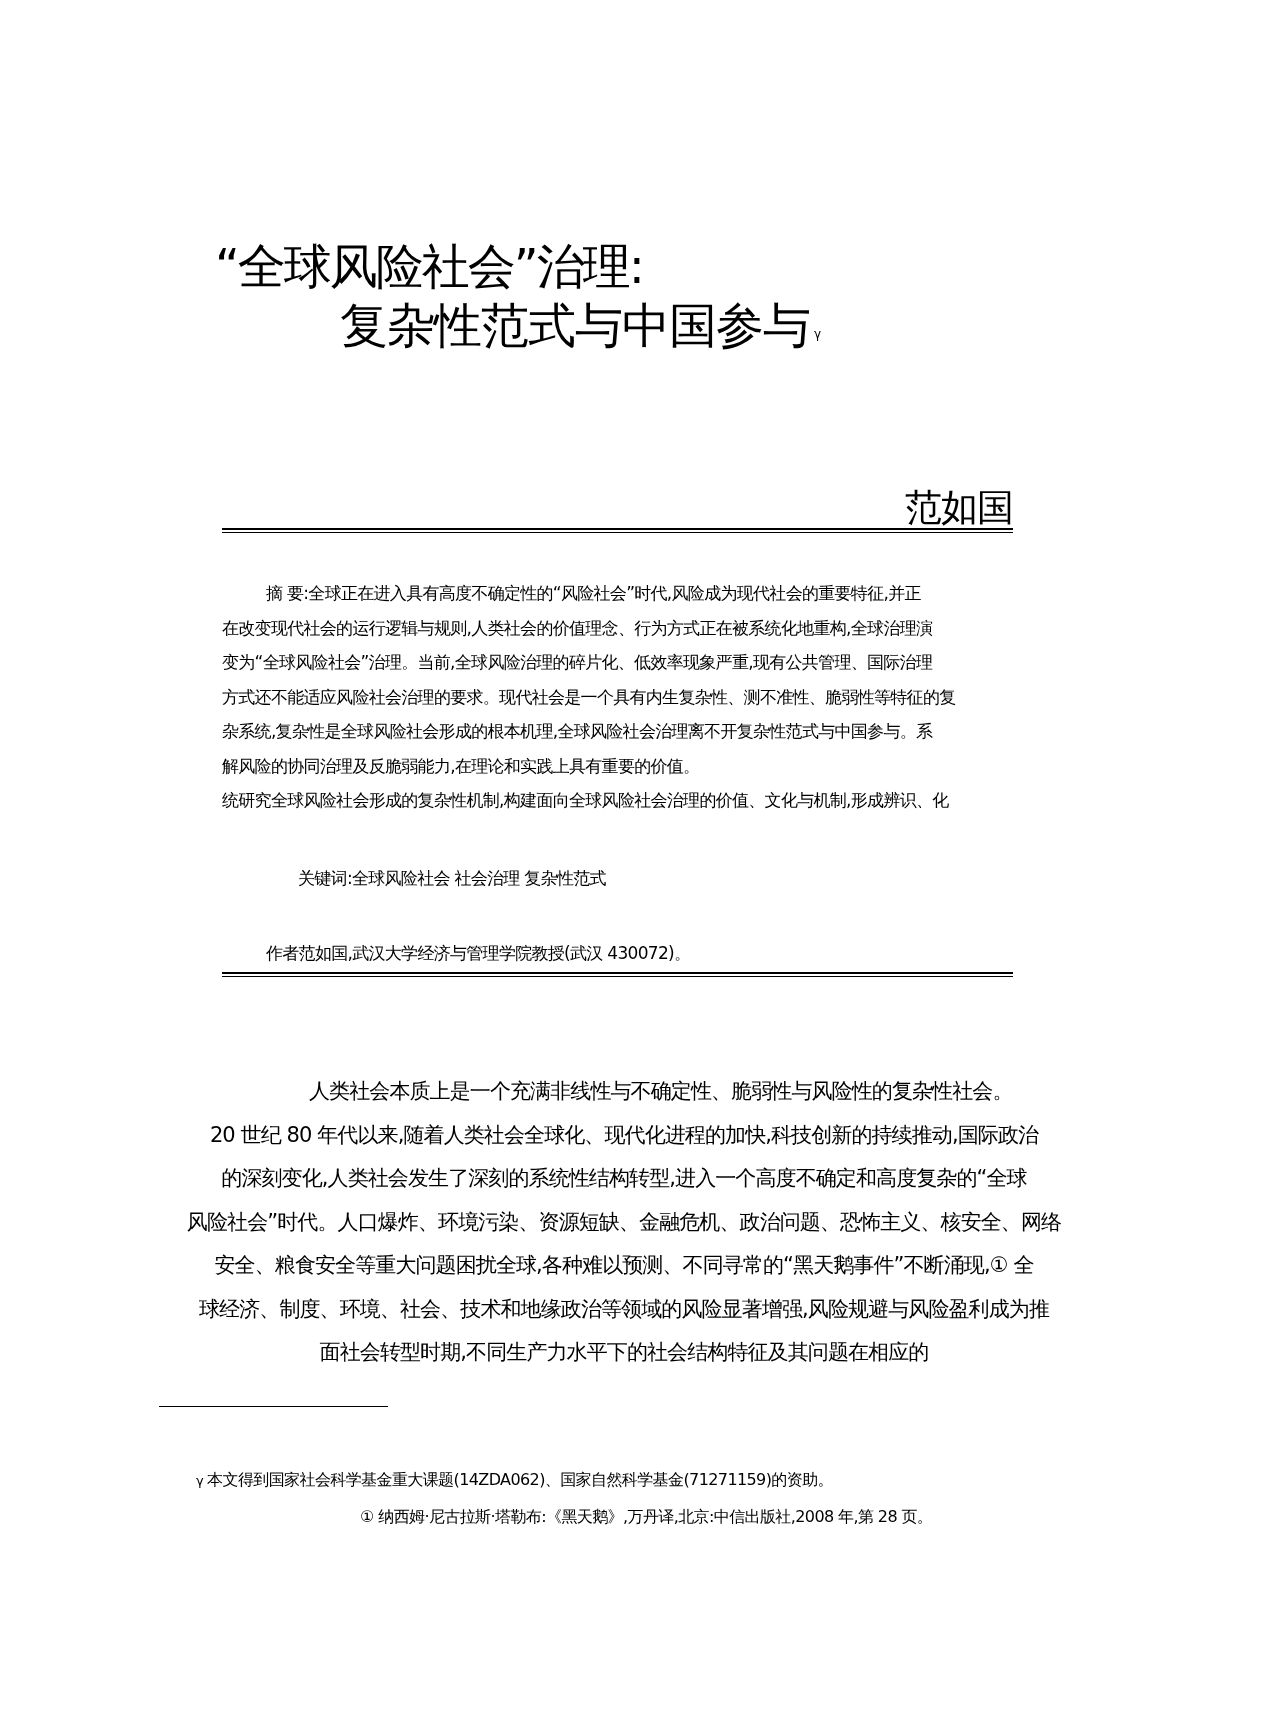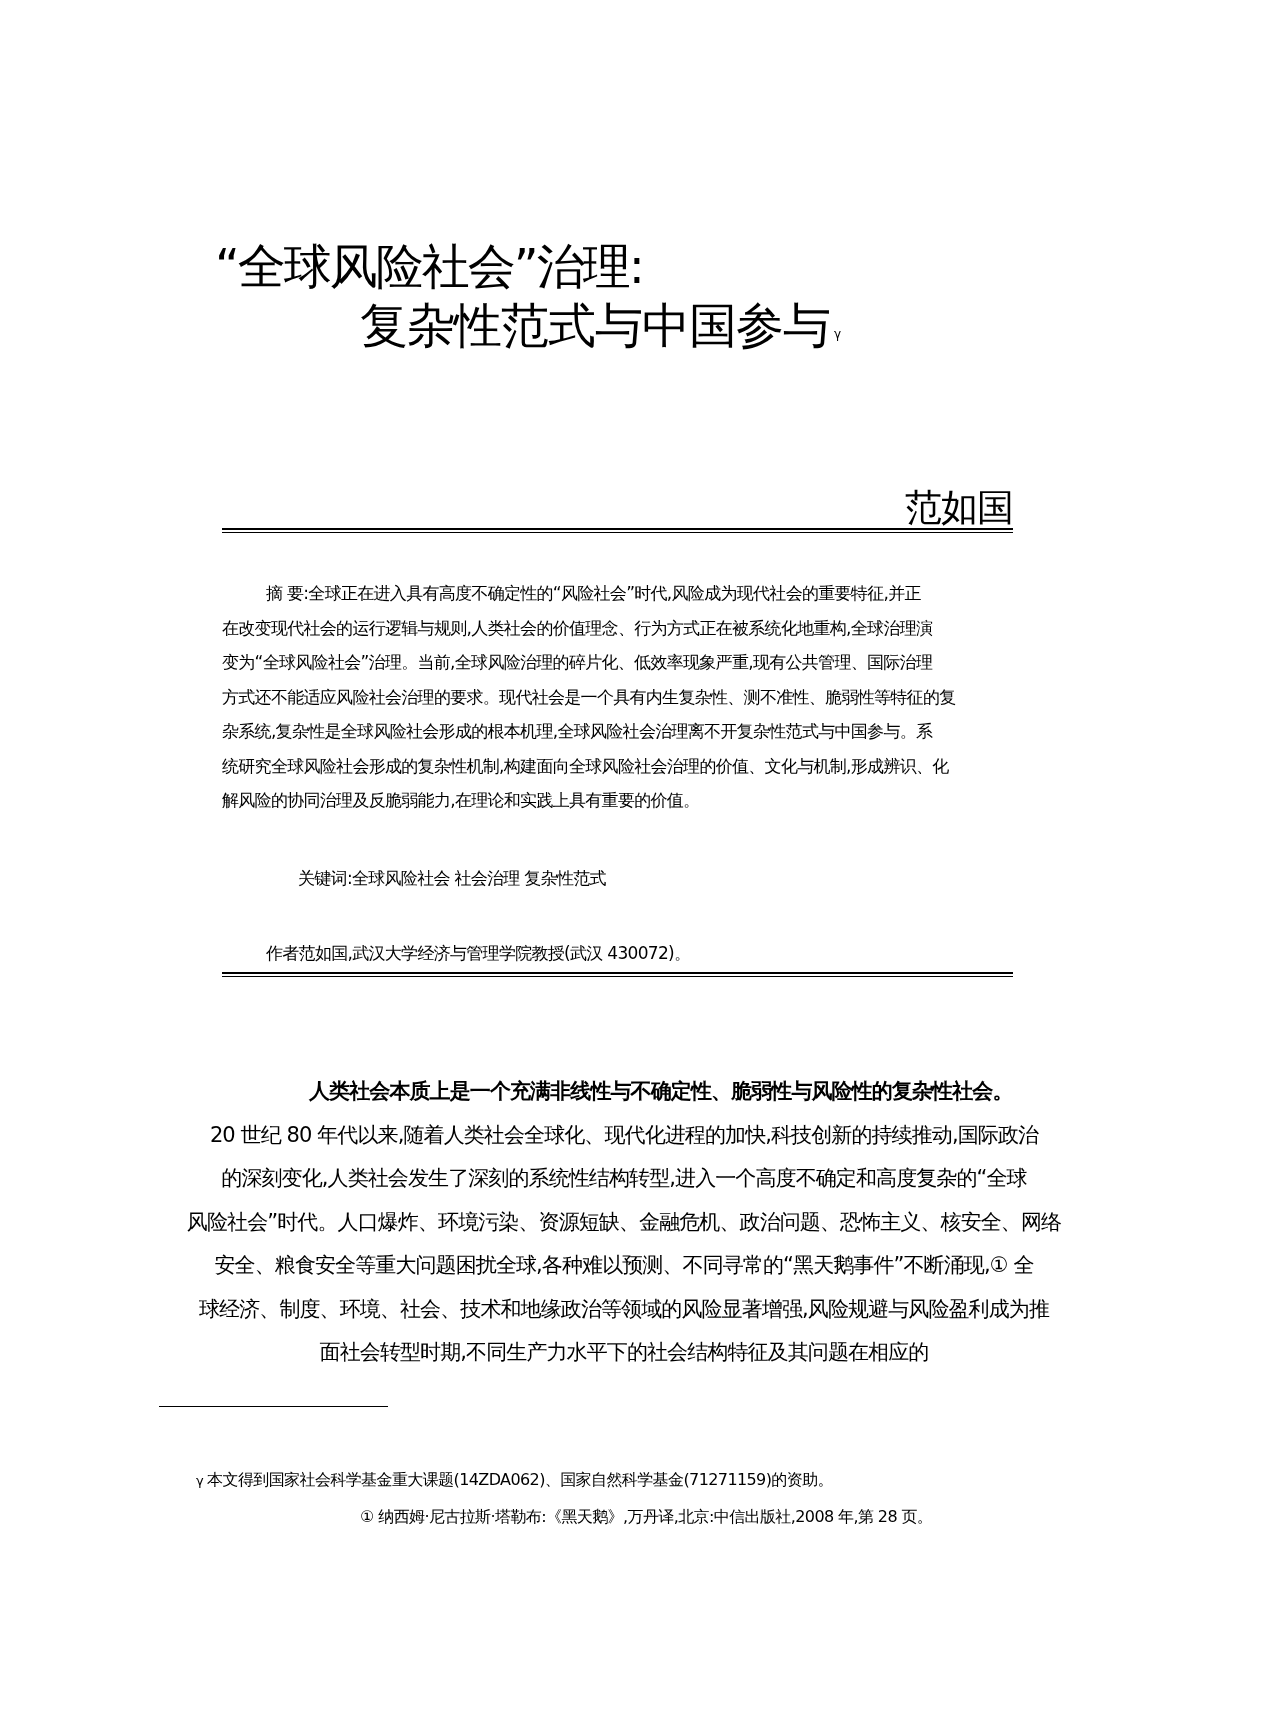--- a/index.html
+++ b/index.html
@@ -17,21 +17,21 @@
     }
     .abs { position: absolute; white-space: nowrap; }
 
     .title-line1 {
       left: 215px; top: 212px;
       font-size: 48px; line-height: 60px;
       letter-spacing: -2px;
       margin-top: 24px;
     }
     .title-line2 {
-      left: 360px; top: 295px;
+      left: 340px; top: 295px;
       font-size: 48px; line-height: 60px;
       letter-spacing: -1px;
     }
     .title-mark {
       font-size: 12px;
       vertical-align: 4px;
       margin-left: 4px;
       letter-spacing: 0;
     }
 
@@ -79,21 +79,21 @@
 
     .body-text {
       position: absolute;
       left: 159px; top: 1070px;
       width: 930px;
       font-size: 21px;
       line-height: 43.5px;
       letter-spacing: -0.9px;
     }
     .body-text .line { display: block; white-space: nowrap; text-align: center; }
-    .body-text .first { padding-left: 150px; text-align: left; font-weight: bold; }
+    .body-text .first { padding-left: 150px; text-align: left; }
 
     .footnote-rule {
       position: absolute;
       left: 159px; top: 1406px;
       width: 229px; height: 0;
       border-top: 1px solid #000;
     }
 
     .footnote1 {
       left: 196px; top: 1468px;
@@ -116,22 +116,22 @@
 <div class="abs author">范如国</div>
 
 <div class="double-rule rule-top"></div>
 
 <div class="abstract">
   <span class="line indent">摘 要:全球正在进入具有高度不确定性的“风险社会”时代,风险成为现代社会的重要特征,并正</span>
   <span class="line">在改变现代社会的运行逻辑与规则,人类社会的价值理念、行为方式正在被系统化地重构,全球治理演</span>
   <span class="line">变为“全球风险社会”治理。当前,全球风险治理的碎片化、低效率现象严重,现有公共管理、国际治理</span>
   <span class="line">方式还不能适应风险社会治理的要求。现代社会是一个具有内生复杂性、测不准性、脆弱性等特征的复</span>
   <span class="line">杂系统,复杂性是全球风险社会形成的根本机理,全球风险社会治理离不开复杂性范式与中国参与。系</span>
+  <span class="line">解风险的协同治理及反脆弱能力,在理论和实践上具有重要的价值。</span>
   <span class="line">统研究全球风险社会形成的复杂性机制,构建面向全球风险社会治理的价值、文化与机制,形成辨识、化</span>
-  <span class="line">解风险的协同治理及反脆弱能力,在理论和实践上具有重要的价值。</span>
 </div>
 
 <div class="abs keywords">关键词:全球风险社会 社会治理 复杂性范式</div>
 
 <div class="abs author-info">作者范如国,武汉大学经济与管理学院教授(武汉 430072)。</div>
 
 <div class="double-rule rule-bottom"></div>
 
 <div class="body-text">
   <span class="line first">人类社会本质上是一个充满非线性与不确定性、脆弱性与风险性的复杂性社会。</span>

